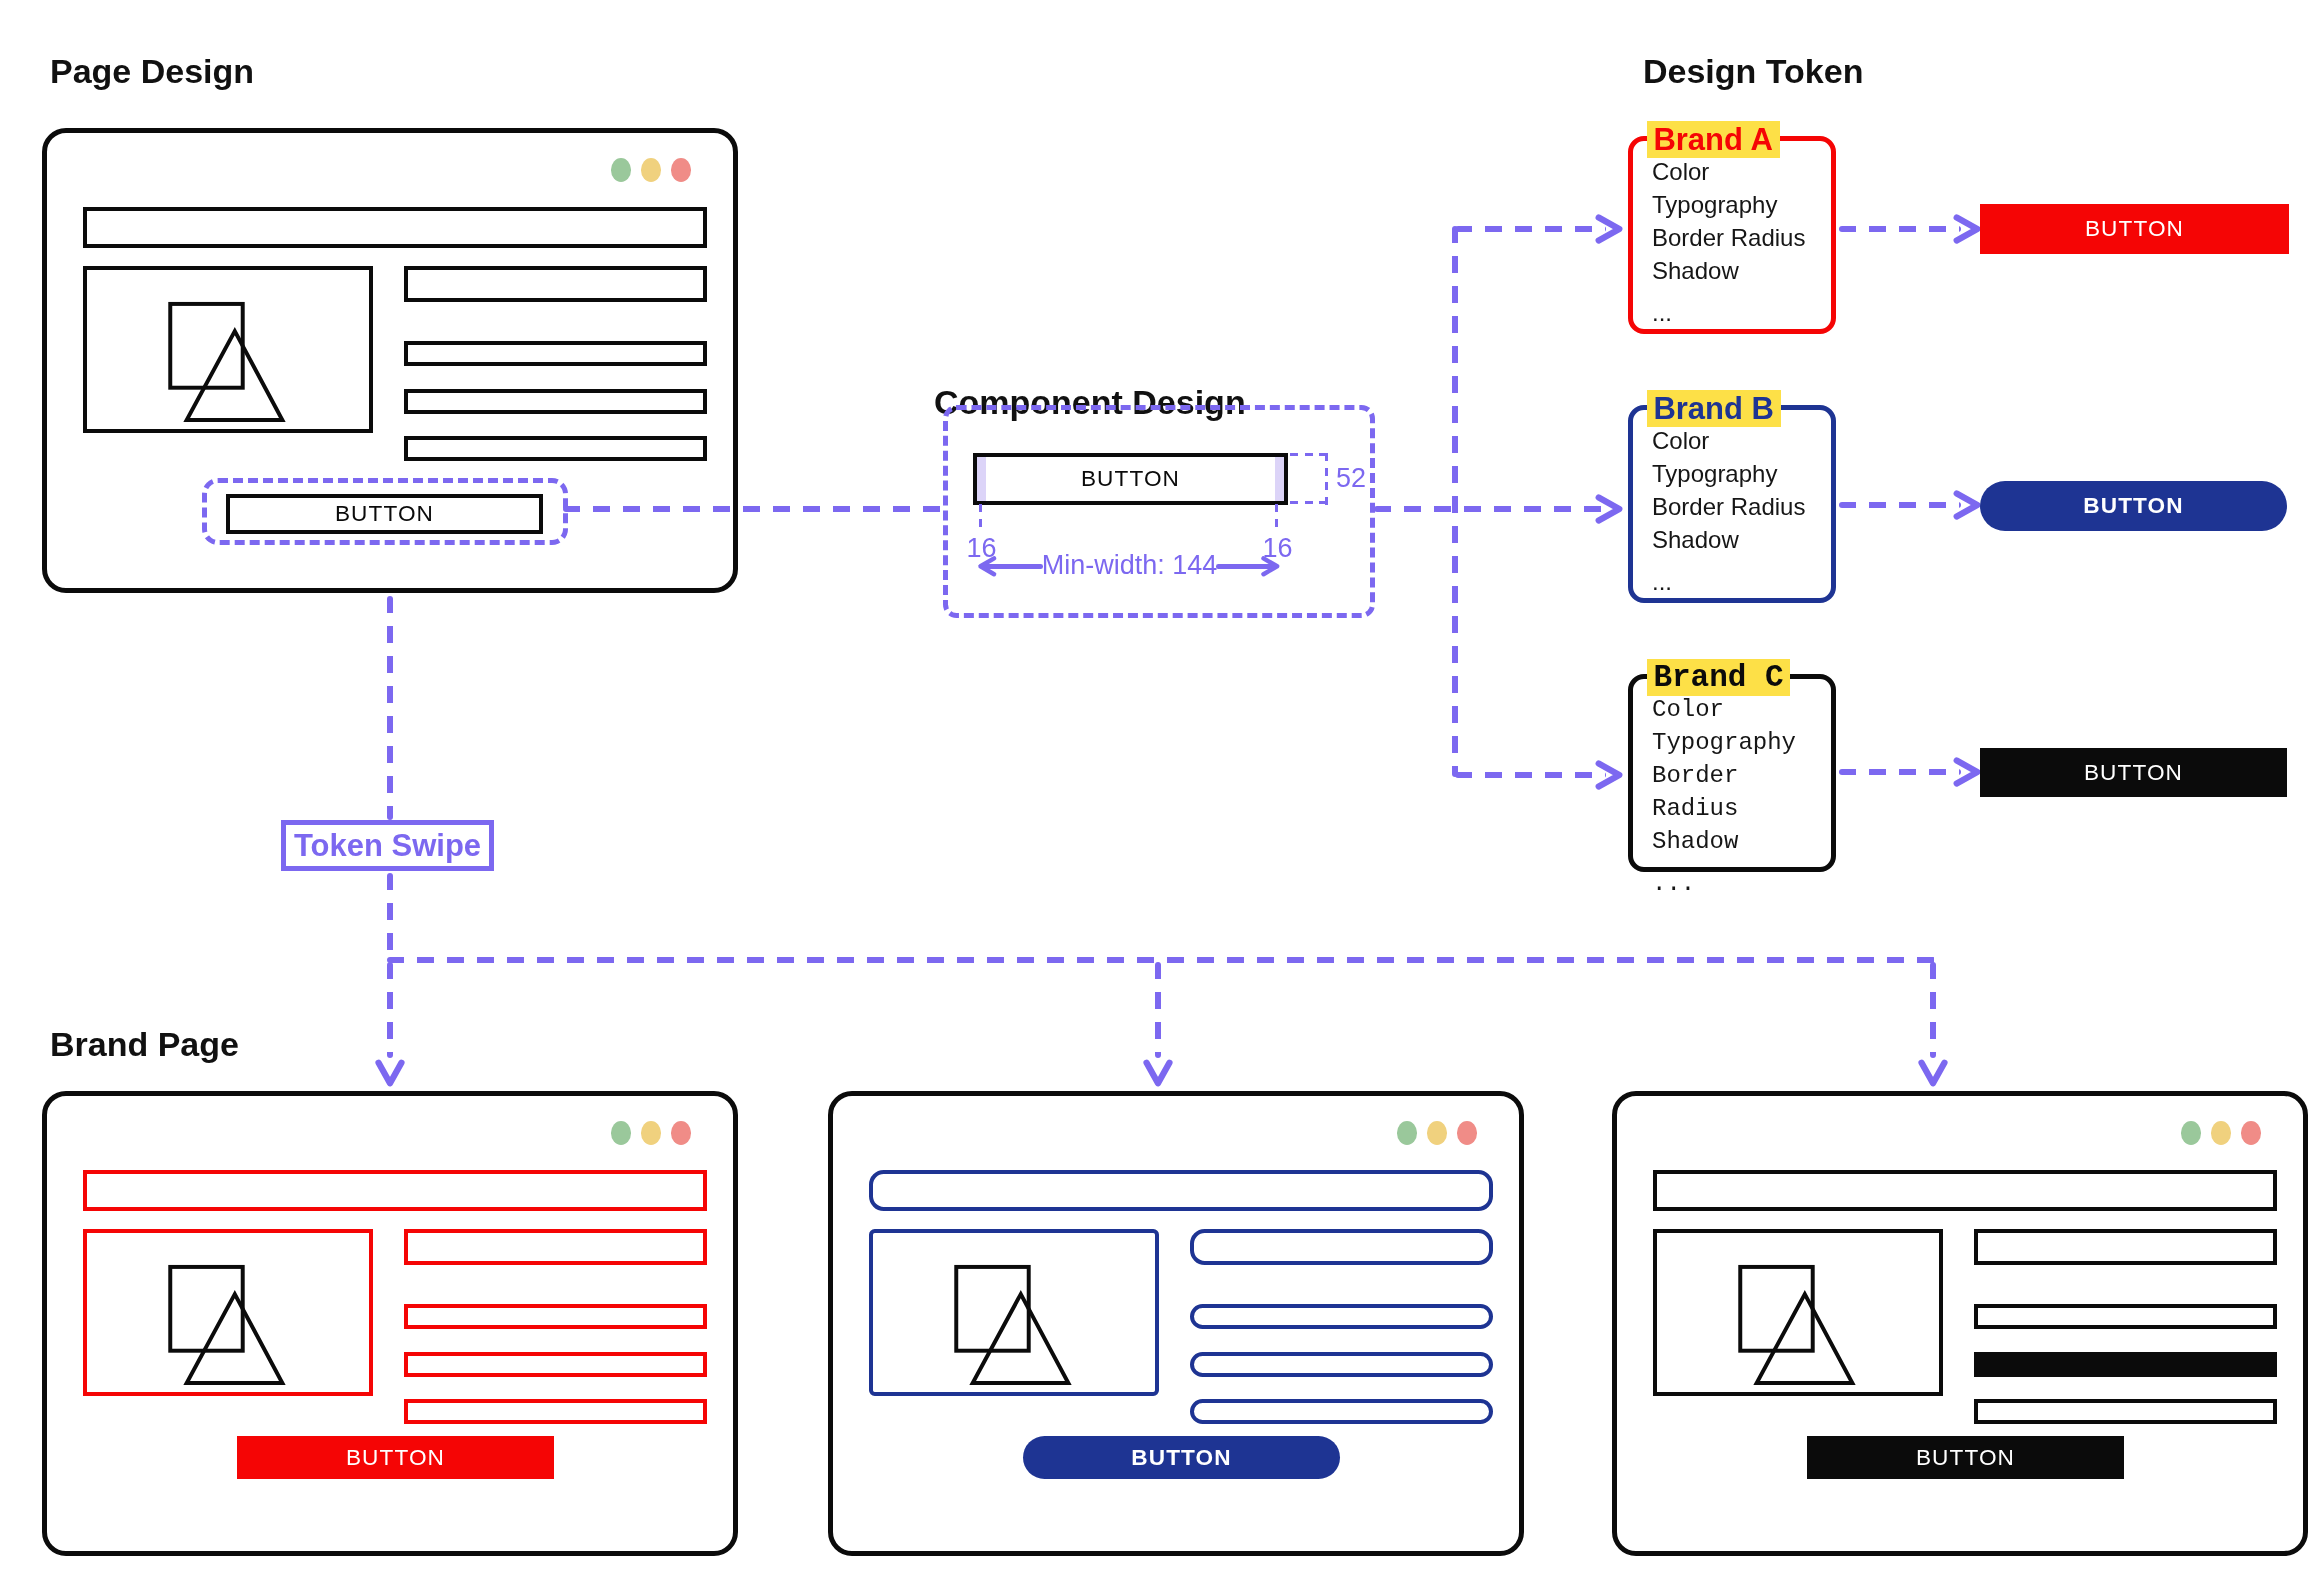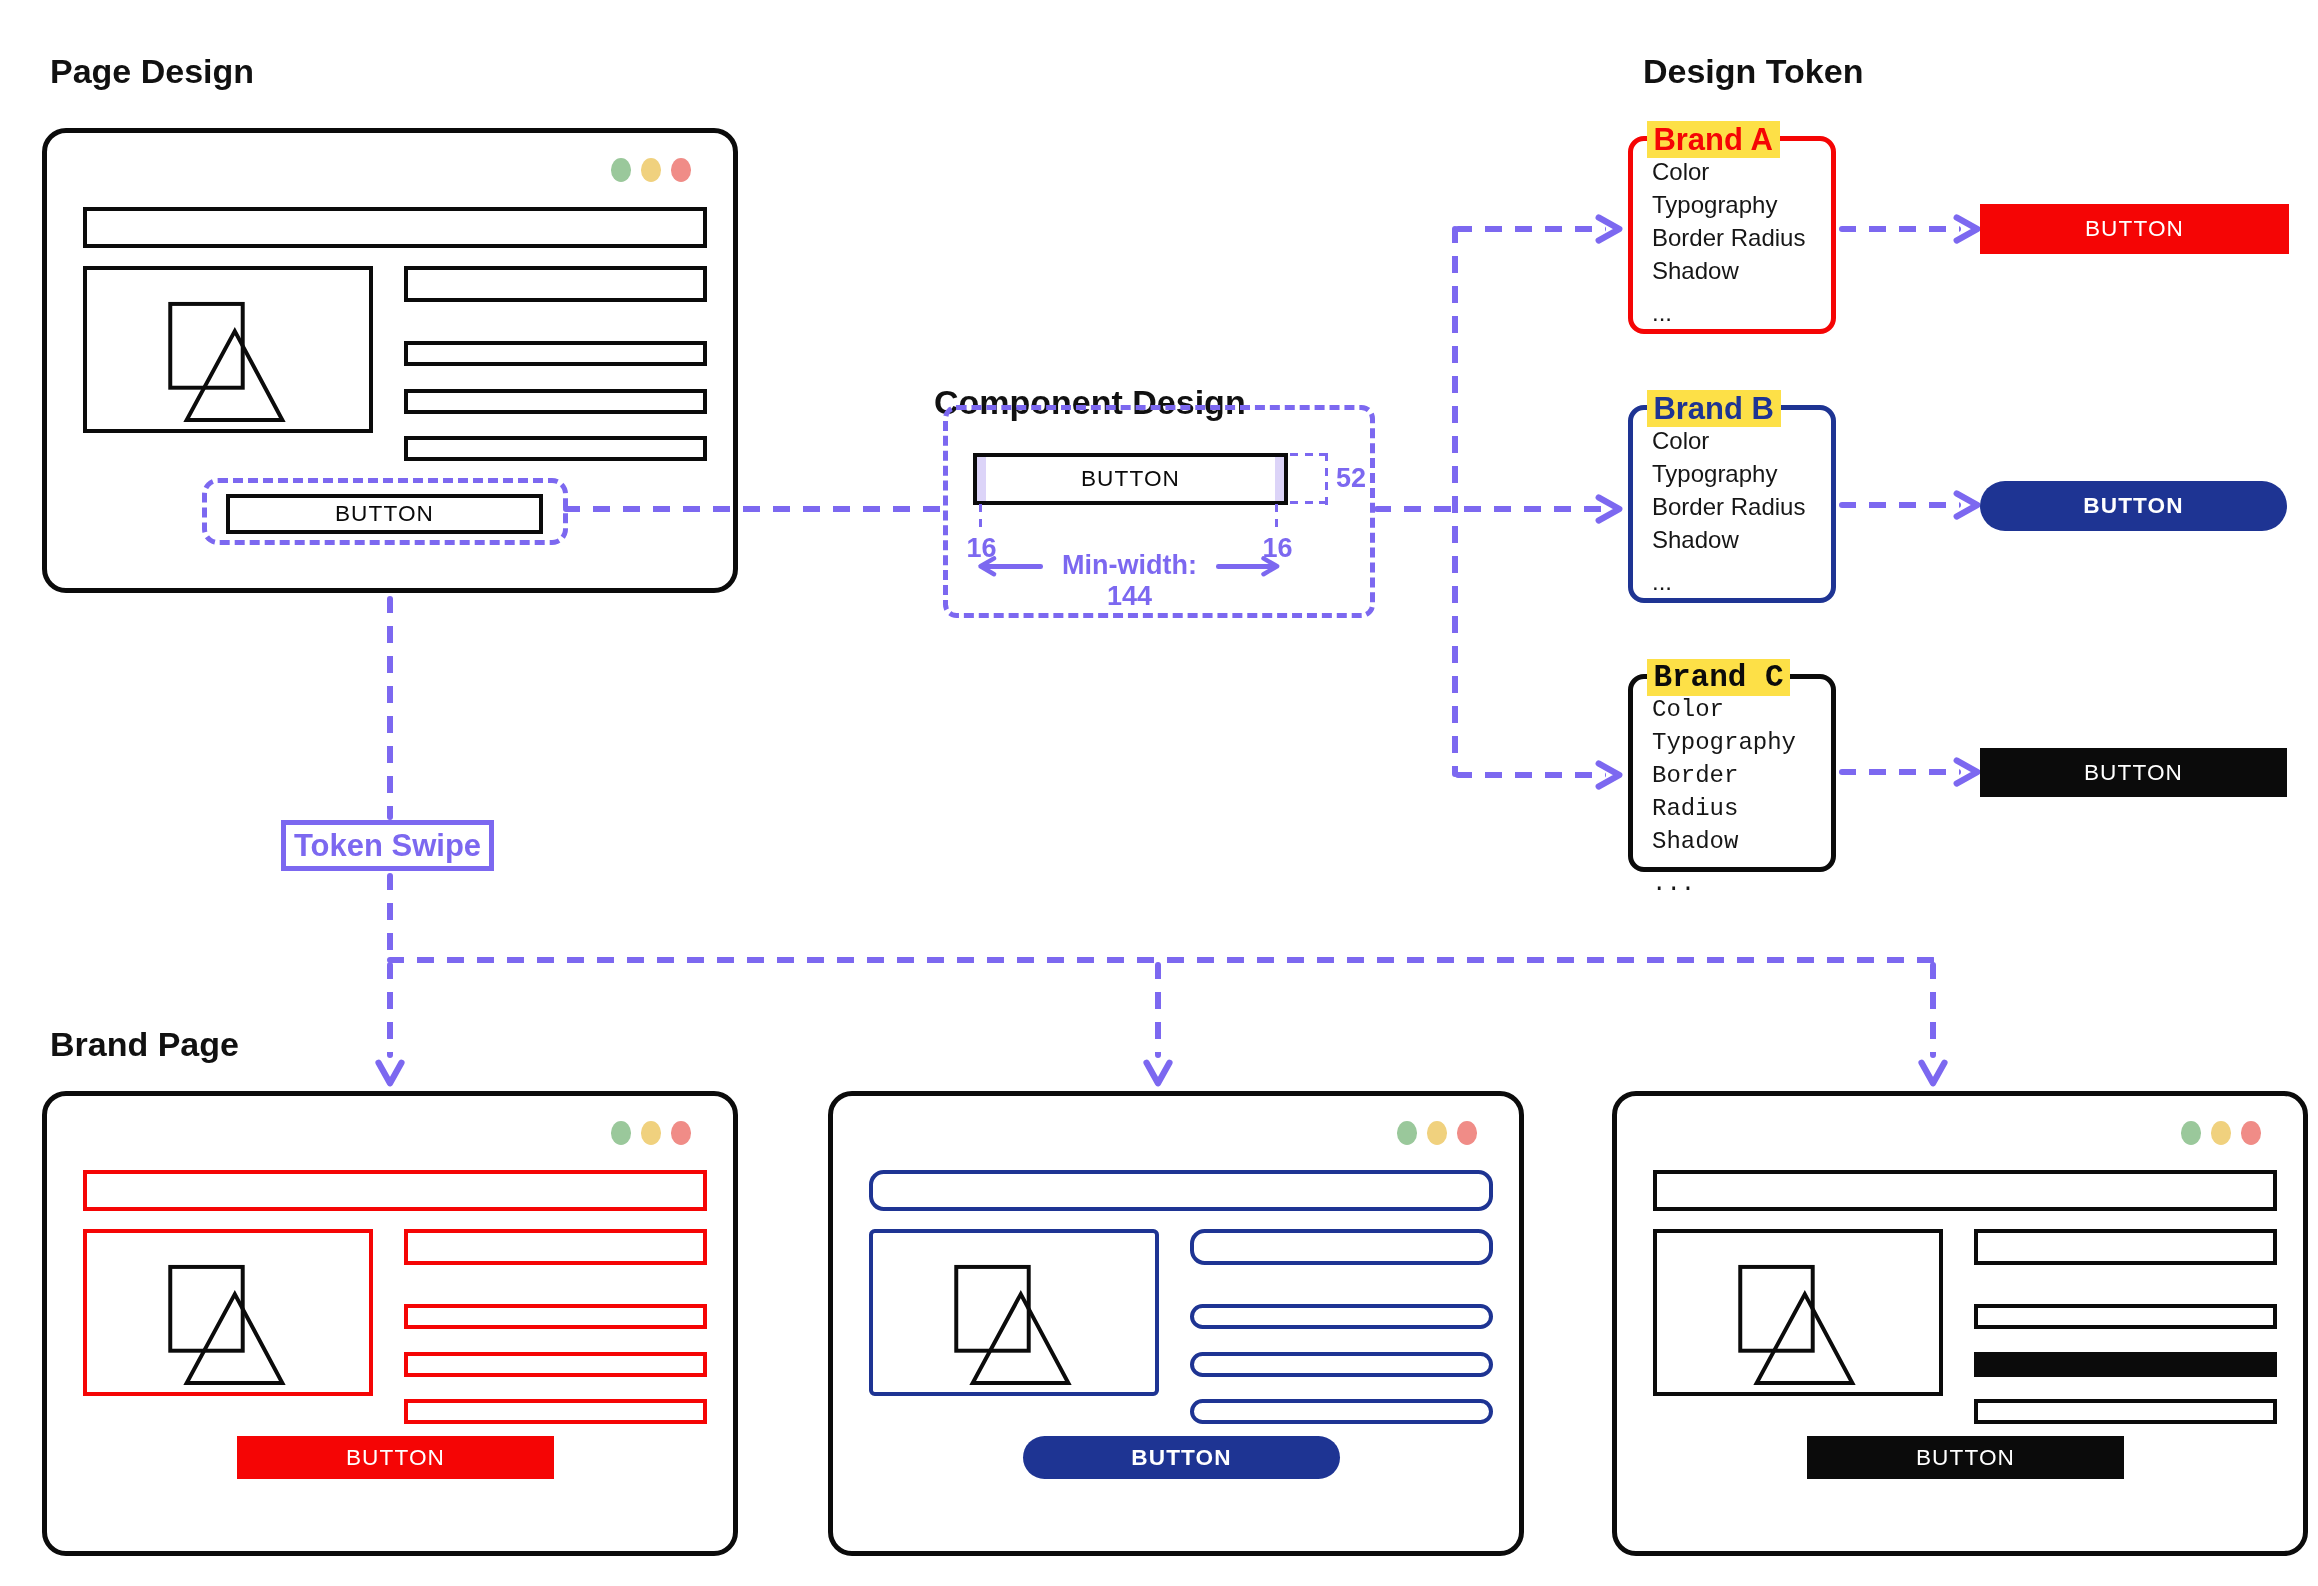--- a/index.html
+++ b/index.html
@@ -49,21 +49,21 @@
   .m-dash-h{position:absolute;height:3.4px;background:repeating-linear-gradient(90deg,var(--purple,#7C68F0) 0 8px,transparent 8px 14.7px);}
   .m-dash-v{position:absolute;width:3.4px;background:repeating-linear-gradient(180deg,var(--purple,#7C68F0) 0 8px,transparent 8px 14.7px);}
   .sline{position:absolute;height:4.5px;background:var(--purple,#7C68F0);border-radius:2.3px;}
   .chev{position:absolute;}
 
   
   .comp-box{position:absolute;left:943px;top:405px;width:432px;height:213px;border:5.7px dashed var(--purple,#7C68F0);border-radius:13.6px;box-sizing:border-box;}
   .comp-btn{position:absolute;left:973px;top:453px;width:315px;height:52px;background:#fff;border:4.5px solid #0b0b0b;box-sizing:border-box;
             display:flex;align-items:center;justify-content:center;font-size:22.6px;letter-spacing:1.1px;color:#0b0b0b;}
   .comp-pad{position:absolute;top:0;bottom:0;width:9px;background:var(--pad_lavender,#DCD4F8);}
-  .mlabel{position:absolute;color:var(--purple,#7C68F0);font-weight:700;font-size:27px;}
+  .mlabel{position:absolute;color:var(--purple,#7C68F0);font-weight:400;font-size:27px;}
   .mlabel.ctr{width:51px;text-align:center;}
 
   
   .highlight{position:absolute;left:155px;top:345px;width:366px;height:67px;border:5.7px dashed var(--purple,#7C68F0);border-radius:16px;box-sizing:border-box;}
 
   
   .card{position:absolute;width:208px;height:198px;border:5.7px solid var(--c);border-radius:16px;box-sizing:border-box;background:#fff;padding:13.6px 0 0 19px;}
   .card-title{position:absolute;top:-20.4px;left:13.6px;background:#fde047;padding:0 6.8px;font-size:31px;font-weight:700;color:var(--c);line-height:37px;}
   .card-item{font-size:24px;line-height:33px;color:#161616;}
   .card-item.dots{margin-top:9px;}

